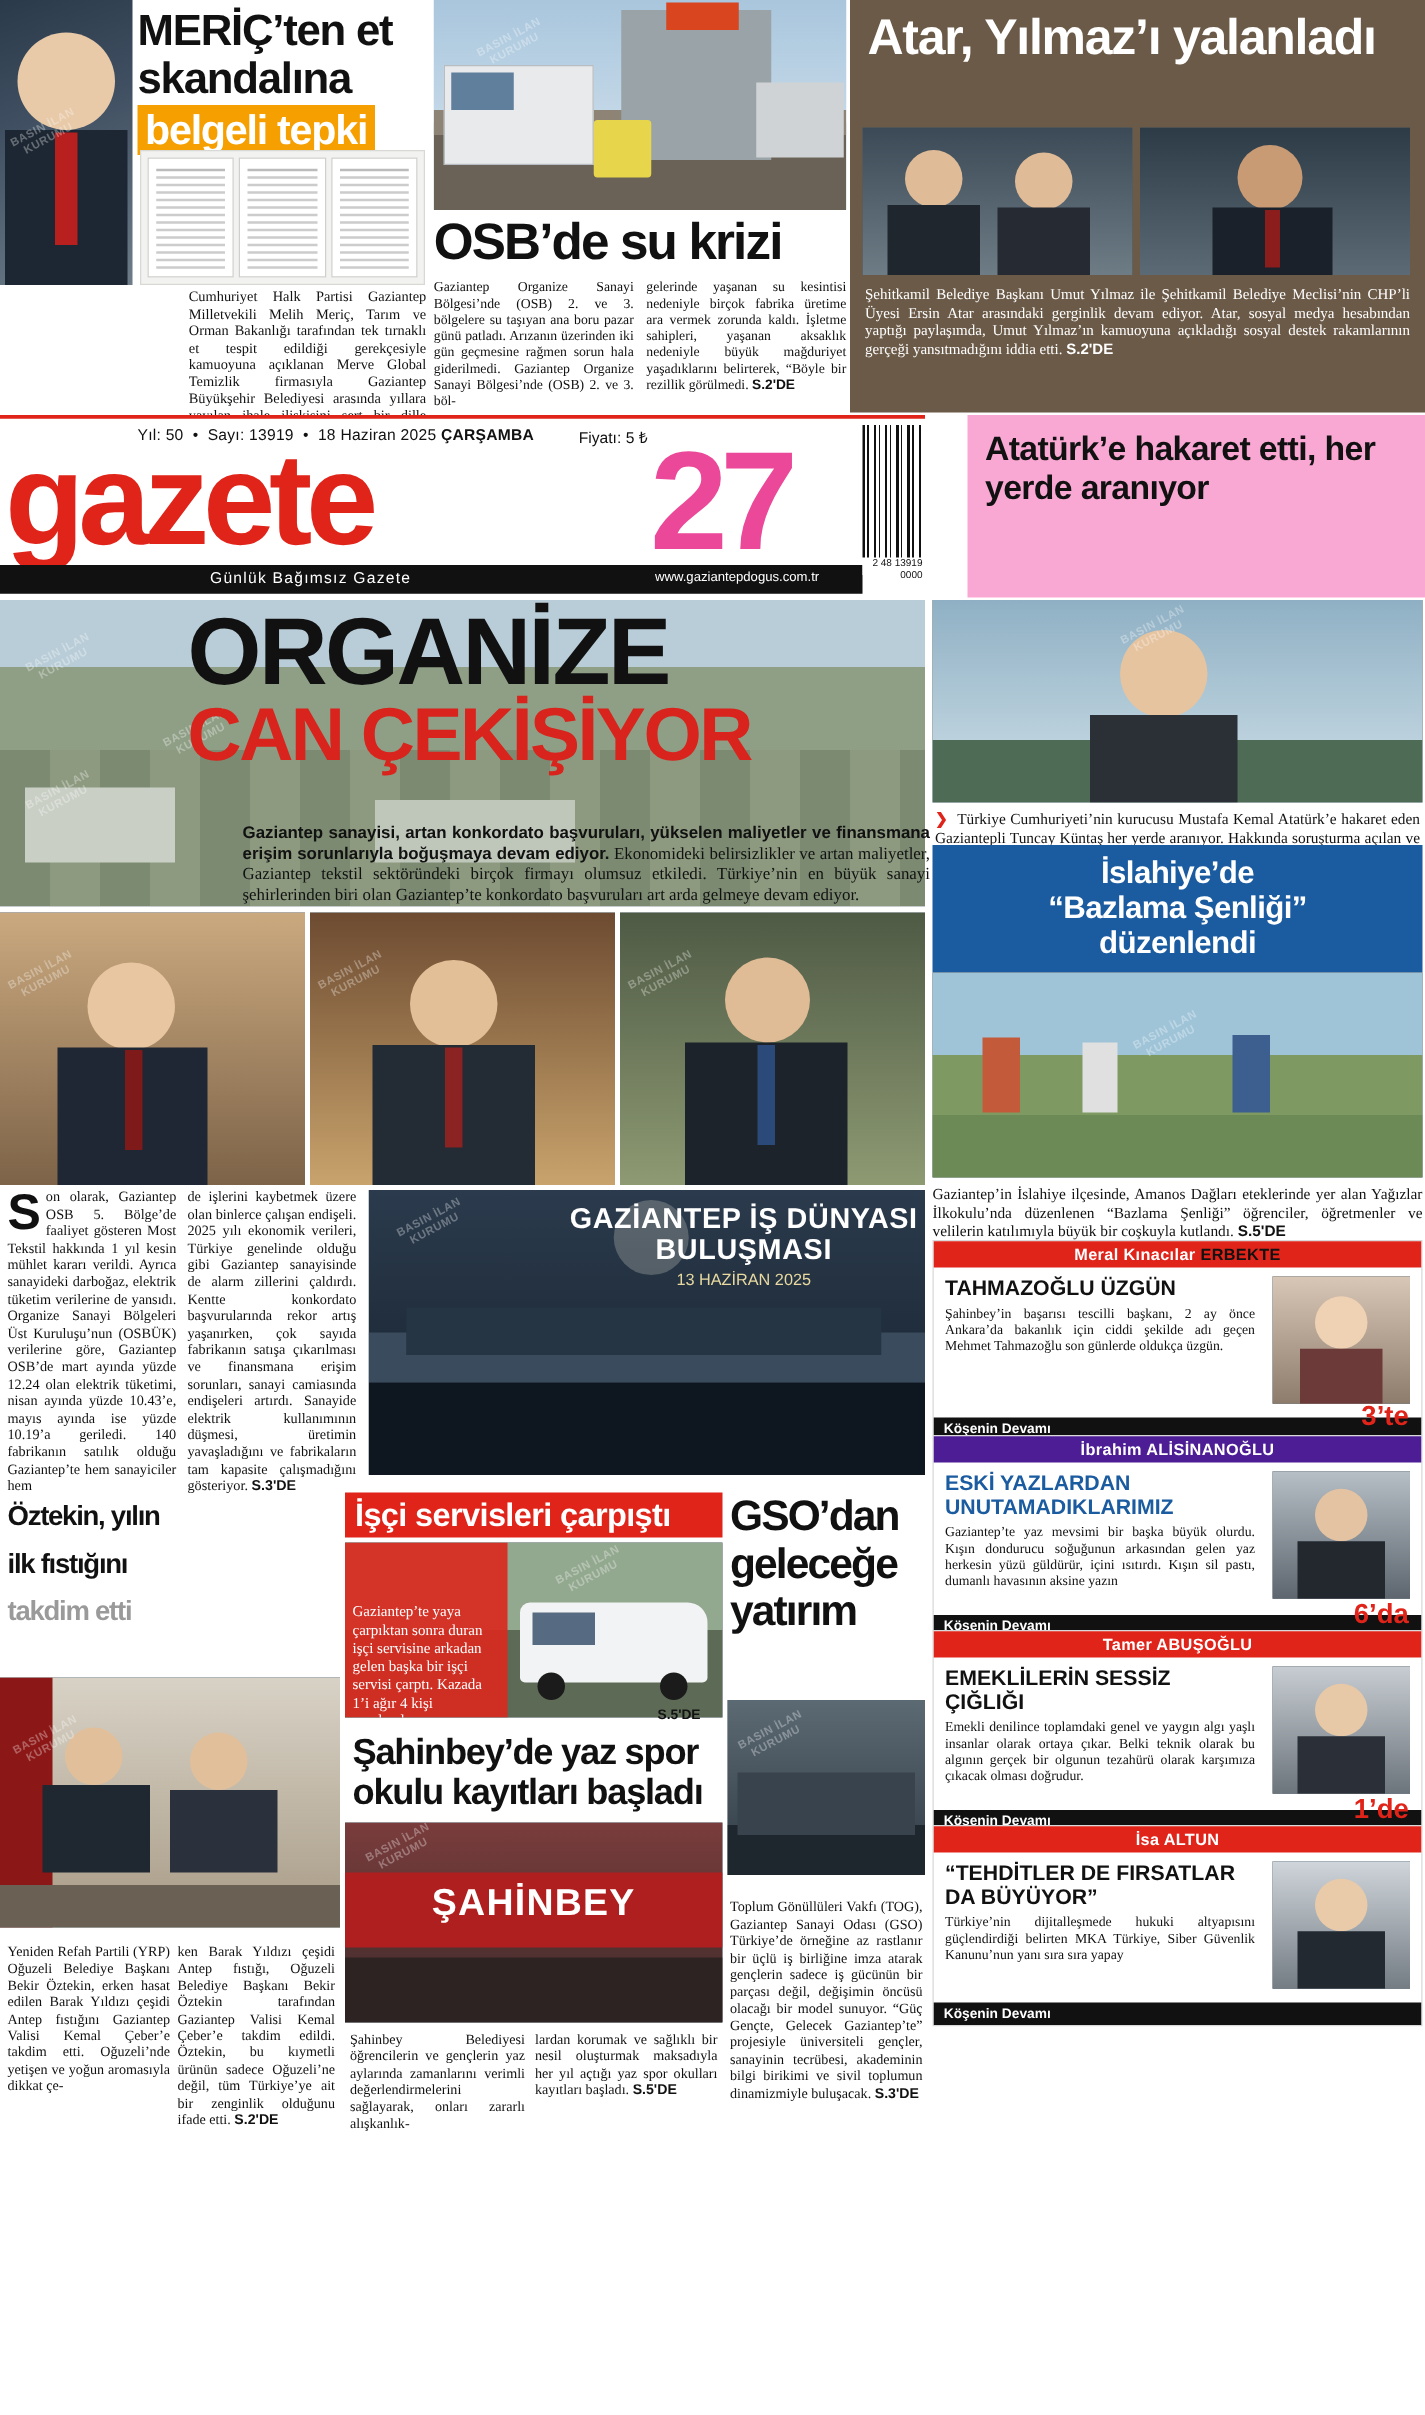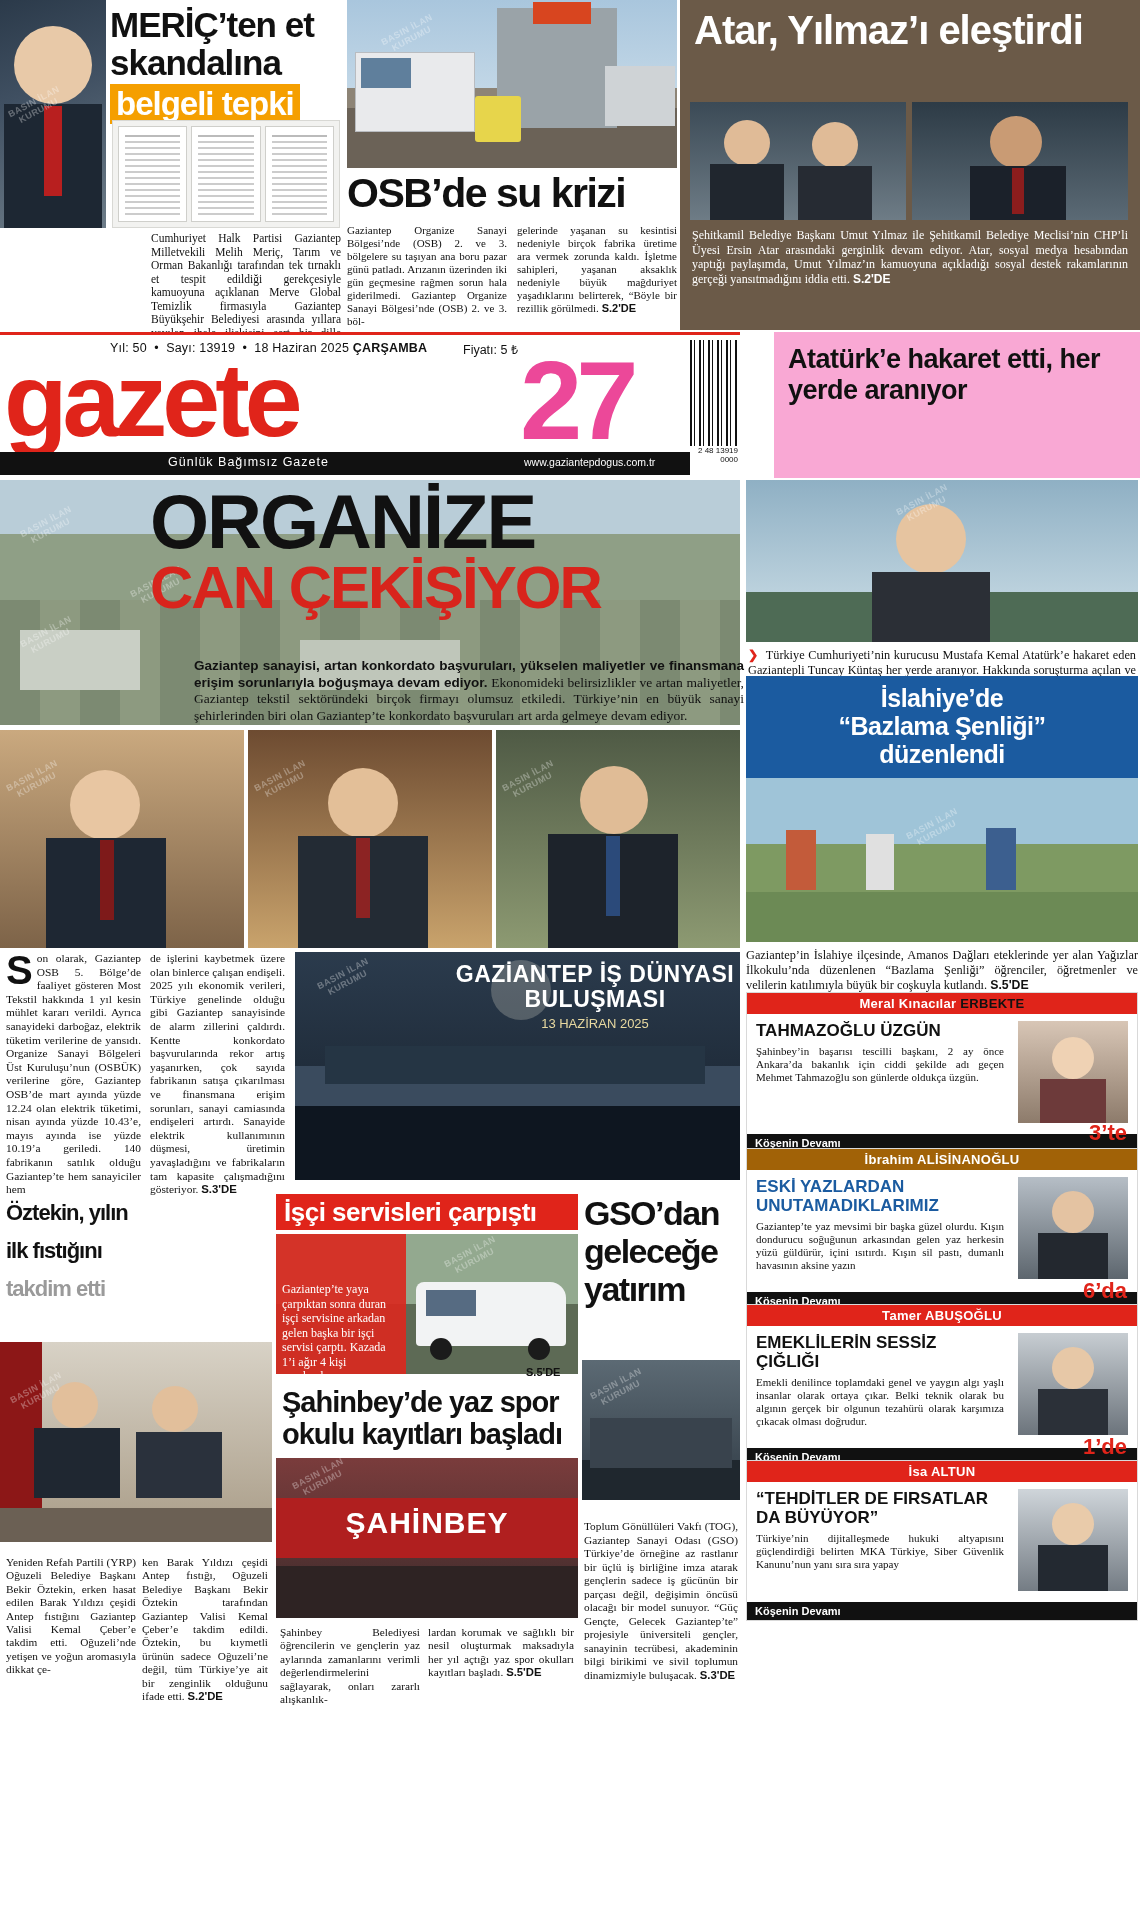--- a/index.html
+++ b/index.html
@@ -153,21 +153,21 @@
               padding:3px 0; letter-spacing:.3px; }
   .card .nm .b { color:#111; }
   .card .bd { position:relative; padding:7px 9px 20px; min-height:120px; }
   .card .ttl { font-family:"Liberation Sans",sans-serif; font-weight:bold;
                font-size:17px; line-height:19px; color:#111; width:248px; }
   .card .tx { font-size:11px; line-height:13px; width:248px; padding-top:5px; }
   .card .pic { position:absolute; right:9px; top:7px; width:110px; height:102px; }
   .card .foot { background:#111; color:#fff; font-family:"Liberation Sans",sans-serif;
                 font-weight:bold; font-size:11px; padding:3px 8px; position:relative; }
   .card .foot .pg { position:absolute; right:10px; top:-14px; color:#e0241a; font-size:22px; }
-  .card.blue .nm { background:#a16207; }
+  .card.blue .nm { background:#4c1d95; }
   .card.blue .ttl { color:#1b5ba0; }
 </style>
 </head>
 <body>
 
 <div class="page">
 
   <div class="topstrip">
 
     <div class="t1">
@@ -204,21 +204,21 @@
       </div>
       <div class="hl">OSB’de su krizi</div>
       <div class="cols">
         <div class="just">Gaziantep Organize Sanayi Bölgesi’nde (OSB) 2. ve 3. bölgelere su taşıyan ana boru pazar günü patladı. Arızanın üzerinden iki gün geçmesine rağmen sorun hala giderilmedi.
 Gaziantep Organize Sanayi Bölgesi’nde (OSB) 2. ve 3. böl-</div>
         <div class="just"><span>gelerinde yaşanan su kesintisi nedeniyle birçok fabrika üretime ara vermek zorunda kaldı. İşletme sahipleri, yaşanan aksaklık nedeniyle büyük mağduriyet yaşadıklarını belirterek, “Böyle bir rezillik görülmedi.</span> <b class="blk">S.2'DE</b></div>
       </div>
     </div>
 
     <div class="t3">
-      <div class="hl"><span>Atar, Yılmaz’ı eleştirdi</span></div>
+      <div class="hl"><span>Atar, Yılmaz’ı yalanladı</span></div>
       <div class="ph p1 photo">
         <div style="position:absolute;inset:0;background:linear-gradient(#3b4a56,#6e7c86)"></div>
         <div style="position:absolute;left:34px;top:18px;width:46px;height:46px;border-radius:50%;background:#e0bb97"></div>
         <div style="position:absolute;left:20px;top:62px;width:74px;height:56px;background:#20262e"></div>
         <div style="position:absolute;left:122px;top:20px;width:46px;height:46px;border-radius:50%;background:#e0bb97"></div>
         <div style="position:absolute;left:108px;top:64px;width:74px;height:54px;background:#262b33"></div>
       </div>
       <div class="ph p2 photo">
         <div style="position:absolute;inset:0;background:linear-gradient(#2d3b46,#5b6a75)"></div>
         <div style="position:absolute;left:78px;top:14px;width:52px;height:52px;border-radius:50%;background:#c99b74"></div>
@@ -430,21 +430,21 @@
         <span class="pg">3’te</span>
       </div>
     </div>
 
     <div class="card blue" style="top:668px;">
       <div class="nm">
         <span>İbrahim ALİSİNANOĞLU</span>
       </div>
       <div class="bd">
         <div class="ttl">ESKİ YAZLARDAN UNUTAMADIKLARIMIZ</div>
-        <div class="tx just">Gaziantep’te yaz mevsimi bir başka güzel olurdu. Kışın dondurucu soğuğunun arkasından gelen yaz herkesin yüzü güldürür, içini ısıtırdı. Kışın sil pastı, dumanlı havasının aksine yazın</div>
+        <div class="tx just">Gaziantep’te yaz mevsimi bir başka büyük olurdu. Kışın dondurucu soğuğunun arkasından gelen yaz herkesin yüzü güldürür, içini ısıtırdı. Kışın sil pastı, dumanlı havasının aksine yazın</div>
         <div class="pic photo">
           <div style="position:absolute;inset:0;background:linear-gradient(#b6bec6,#5d666e)"></div>
           <div style="position:absolute;left:34px;top:14px;width:42px;height:42px;border-radius:50%;background:#e4c3a2"></div>
           <div style="position:absolute;left:20px;top:56px;width:70px;height:46px;background:#23282f"></div>
         </div>
       </div>
       <div class="foot">
         <span>Köşenin Devamı</span>
         <span class="pg">6’da</span>
       </div>

